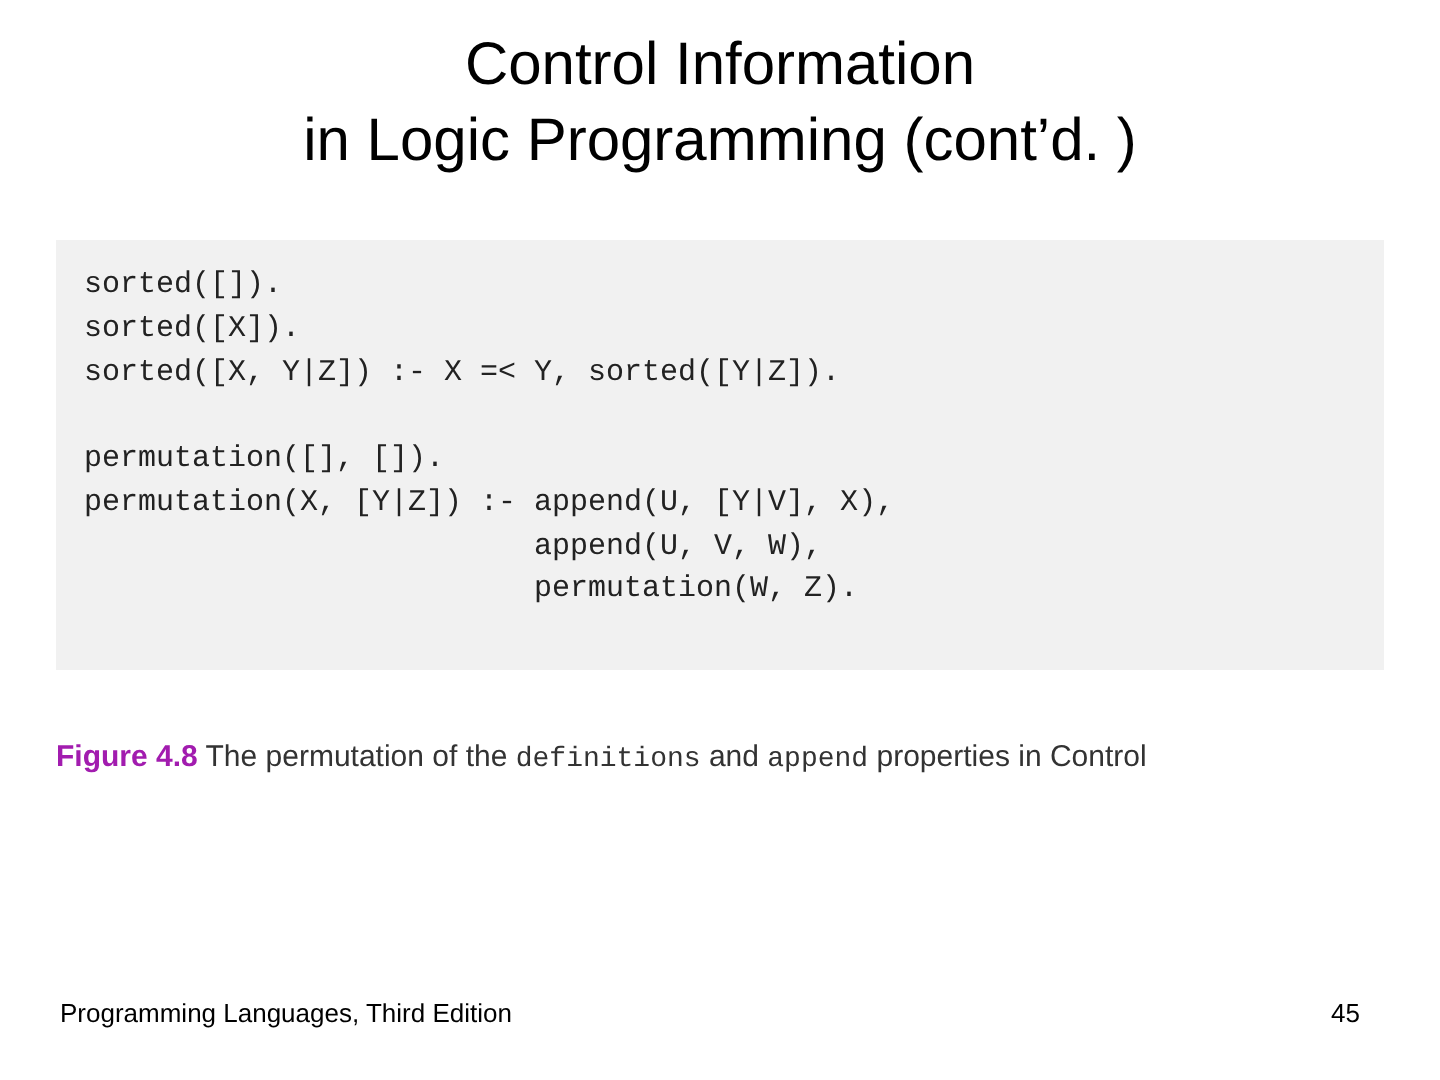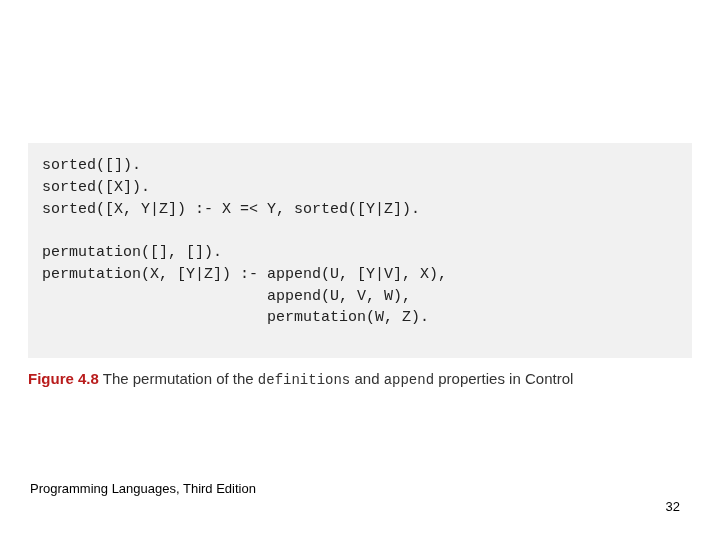--- a/index.html
+++ b/index.html
@@ -21,21 +21,21 @@
   .title {
     text-align: center;
     font-size: 30px;
     line-height: 1.25;
     padding-top: 14px;
     font-weight: 400;
   }
   .code-block {
     position: absolute;
     left: 28px;
-    top: 143px;
+    top: 120px;
     width: 664px;
     height: 215px;
     background: #f1f1f1;
     box-sizing: border-box;
     padding: 12px 14px 12px 14px;
     font-family: "Courier New", Courier, monospace;
     font-size: 15px;
     line-height: 1.45;
     white-space: pre;
     color: #222;
@@ -43,61 +43,62 @@
   .caption {
     position: absolute;
     left: 28px;
     top: 370px;
     width: 664px;
     font-size: 15px;
     color: #333;
   }
   .caption .fig-label {
     font-weight: bold;
-    color: #b91c1c;
+    color: #a21caf;
   }
   .caption .mono {
     font-family: "Courier New", Courier, monospace;
     font-size: 14px;
   }
   .footer-left {
     position: absolute;
     left: 30px;
-    bottom: 44px;
+    bottom: 26px;
     font-size: 13px;
     color: #000;
     margin-top: 10px;
   }
   .footer-right {
     position: absolute;
     right: 40px;
     bottom: 26px;
     font-size: 13px;
     color: #000;
   }
 </style>
 </head>
 <body>
 
 <div class="slide">
 
   <div class="title">
-    <br>
+    <span>Control Information</span><br>
+    <span>in Logic Programming (cont’d. )</span>
   </div>
 
   <div class="code-block">sorted([]).
 sorted([X]).
 sorted([X, Y|Z]) :- X =&lt; Y, sorted([Y|Z]).
 
 permutation([], []).
 permutation(X, [Y|Z]) :- append(U, [Y|V], X),
                          append(U, V, W),
                          permutation(W, Z).</div>
 
   <div class="caption">
     <span class="fig-label">Figure 4.8</span>
     <span>The permutation of the </span><span class="mono">definitions</span><span> and </span><span class="mono">append</span><span> properties in Control</span>
   </div>
 
   <div class="footer-left">Programming Languages, Third Edition</div>
-  <div class="footer-right">32</div>
+  <div class="footer-right">45</div>
 
 </div>
 
 </body></html>

